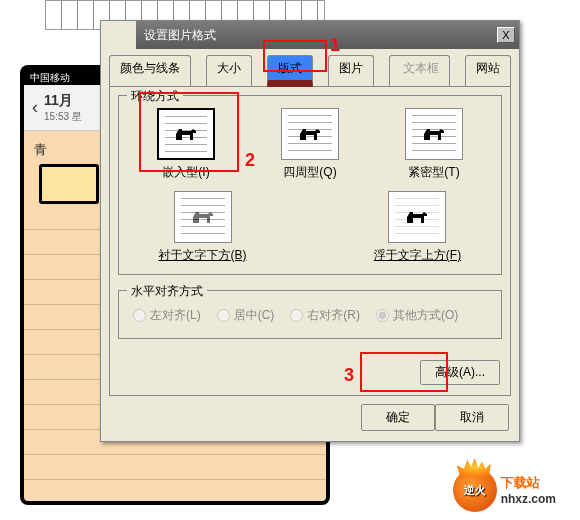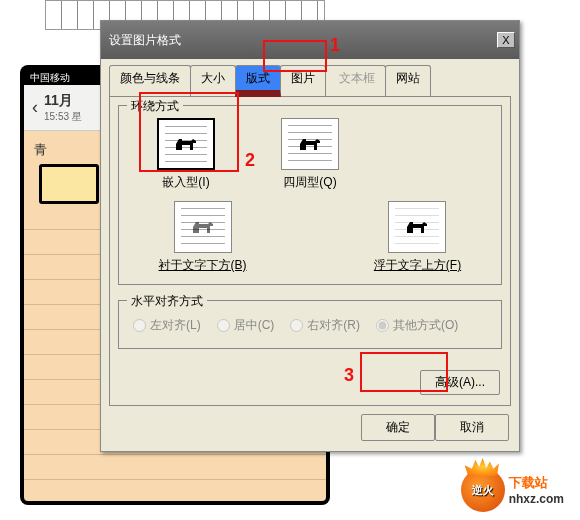--- a/index.html
+++ b/index.html
@@ -13,25 +13,25 @@
 .status-bar { background: #000; color: #fff; font-size: 10px; padding: 2px 6px; height: 16px; }
 .nav-bar { background: #f2f2f0; height: 46px; display: flex; align-items: center; padding: 0 8px; gap: 4px; border-bottom: 1px solid #ccc; }
 .back-chevron { font-size: 18px; color: #333; margin-right: 2px; }
 .nav-date { font-size: 14px; font-weight: bold; color: #333; }
 .nav-time { font-size: 10px; color: #666; }
 .note-body { padding: 10px; }
 .note-image { width: 60px; height: 40px; background: #fbe6a2; border: 3px solid #000; border-radius: 3px; margin: 5px; }
 .note-lines { position: absolute; left: 4px; right: 4px; bottom: 4px; top: 140px; background: repeating-linear-gradient(180deg, transparent 0 24px, #d4b896 24px 25px); }
 
 .dialog { position: absolute; left: 100px; top: 20px; width: 420px; background: #ece9d8; border: 1px solid #888; box-shadow: 2px 2px 4px rgba(0,0,0,.4); }
-.titlebar { background: linear-gradient(180deg, #7b7b7b, #5a5a5a); color: #fff; display: flex; align-items: center; padding: 3px 4px; height: 38px; }
+.titlebar { background: linear-gradient(180deg, #7b7b7b, #5a5a5a); color: #fff; display: flex; align-items: center; padding: 3px 4px; height: 28px; margin-left: 35px; }
 .titlebar-text { flex: 1; font-size: 12px; padding-left: 4px; }
 .close-btn { width: 18px; height: 16px; background: #c0c0c0; border: 1px solid #fff; border-right-color: #555; border-bottom-color: #555; color: #000; font-size: 11px; text-align: center; line-height: 14px; cursor: pointer; font-family: Arial; }
 
-.tabs-row { display: flex; padding: 6px 8px 0; gap: 0; border-bottom: none; }
+.tabs-row { display: flex; padding: 6px 8px 0; gap: 16px; border-bottom: none; }
 .tab { padding: 4px 10px 3px; background: #ece9d8; border: 1px solid #888; border-bottom: none; border-radius: 3px 3px 0 0; margin-right: -1px; cursor: pointer; position: relative; }
 .tab.active { background: #3b82f6; z-index: 2; border-bottom: 7px solid #7f1d1d; margin-bottom: -1px; }
 .tab.disabled { color: #999; padding-left: 13px; }
 
 .tab-content { border: 1px solid #888; margin: 0 8px 8px; padding: 8px; background: #ece9d8; }
 
 .fieldset { border: 1px solid #888; padding: 12px 10px 10px; margin-bottom: 15px; position: relative; }
 .fieldset-label { position: absolute; top: -8px; left: 8px; background: #ece9d8; padding: 0 4px; font-size: 12px; }
 
 .wrap-options { display: grid; grid-template-columns: repeat(3, 1fr); gap: 10px; justify-items: center; }
@@ -56,21 +56,21 @@
 
 .highlight { position: absolute; border: 2px solid #e11; pointer-events: none; z-index: 100; }
 .h1 { left: 263px; top: 40px; width: 64px; height: 32px; }
 .h2 { left: 139px; top: 92px; width: 100px; height: 80px; }
 .h3 { left: 360px; top: 352px; width: 88px; height: 40px; }
 .annotation { color: #e11; font-size: 18px; font-weight: bold; position: absolute; z-index: 101; }
 .a1 { left: 330px; top: 35px; }
 .a2 { left: 245px; top: 150px; }
 .a3 { left: 344px; top: 365px; }
 
-.watermark { position: absolute; right: 16px; bottom: 8px; display: flex; align-items: center; gap: 4px; z-index: 200; }
+.watermark { position: absolute; right: 24px; bottom: 8px; display: flex; align-items: center; gap: 4px; z-index: 200; }
 .wm-logo { width: 44px; height: 44px; background: radial-gradient(circle at 40% 40%, #ff9a2e, #d94500); border-radius: 50%; position: relative; }
 .wm-flame { position: absolute; top: -10px; left: 4px; right: 4px; height: 18px; background: radial-gradient(ellipse at center, #ffcc33, #ff6600); clip-path: polygon(10% 100%, 0 40%, 20% 60%, 30% 10%, 40% 50%, 50% 0, 60% 55%, 70% 20%, 80% 60%, 95% 30%, 90% 100%); }
 .wm-text-main { position: absolute; inset: 0; display: flex; align-items: center; justify-content: center; color: #fff; font-weight: bold; font-size: 11px; text-shadow: 1px 1px 1px #000; }
 .wm-side { display: flex; flex-direction: column; color: #ff6600; font-weight: bold; }
 .wm-side .cn { font-size: 13px; }
 .wm-side .url { font-size: 12px; color: #333; }
 
 .dog-svg { fill: #000; }
 </style>
 </head>
@@ -131,20 +131,29 @@
         </div>
         <div class="wrap-option">
           <div class="wrap-icon">
             <div class="lines"></div>
             <svg class="dog" viewBox="0 0 26 18">
                 <path class="dog-svg" d="M3 15 L3 9 L6 4 L9 4 L9 6 L18 6 L20 4 L23 6 L23 8 L20 8 L20 15 L17 15 L17 10 L9 10 L9 15 Z"></path>
               </svg>
           </div>
           <span class="wrap-label">四周型(Q)</span>
         </div>
+        <div class="wrap-option">
+          <div class="wrap-icon">
+            <div class="lines"></div>
+            <svg class="dog" viewBox="0 0 26 18">
+                <path class="dog-svg" d="M3 15 L3 9 L6 4 L9 4 L9 6 L18 6 L20 4 L23 6 L23 8 L20 8 L20 15 L17 15 L17 10 L9 10 L9 15 Z"></path>
+              </svg>
+          </div>
+          <span class="wrap-label">紧密型(T)</span>
+        </div>
       </div>
 
       <div class="wrap-options row2">
         <div class="wrap-option">
           <div class="wrap-icon">
             <div class="lines"></div>
             <svg class="dog" viewBox="0 0 26 18" style="opacity:.55">
                 <path class="dog-svg" d="M3 15 L3 9 L6 4 L9 4 L9 6 L18 6 L20 4 L23 6 L23 8 L20 8 L20 15 L17 15 L17 10 L9 10 L9 15 Z"></path>
               </svg>
           </div>

